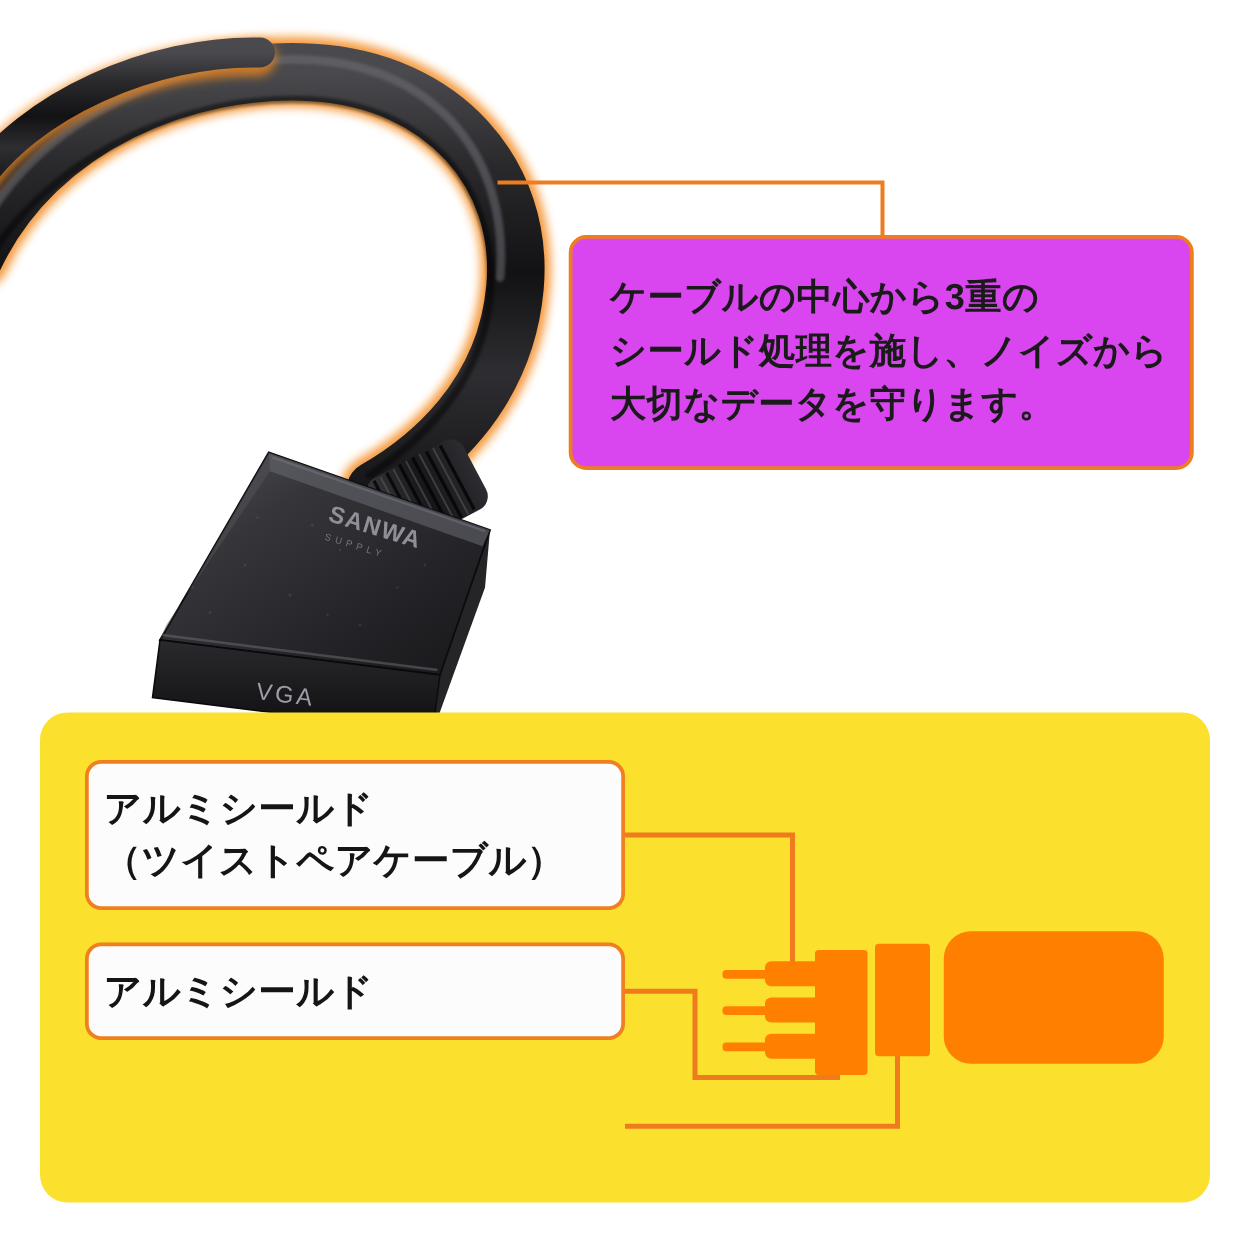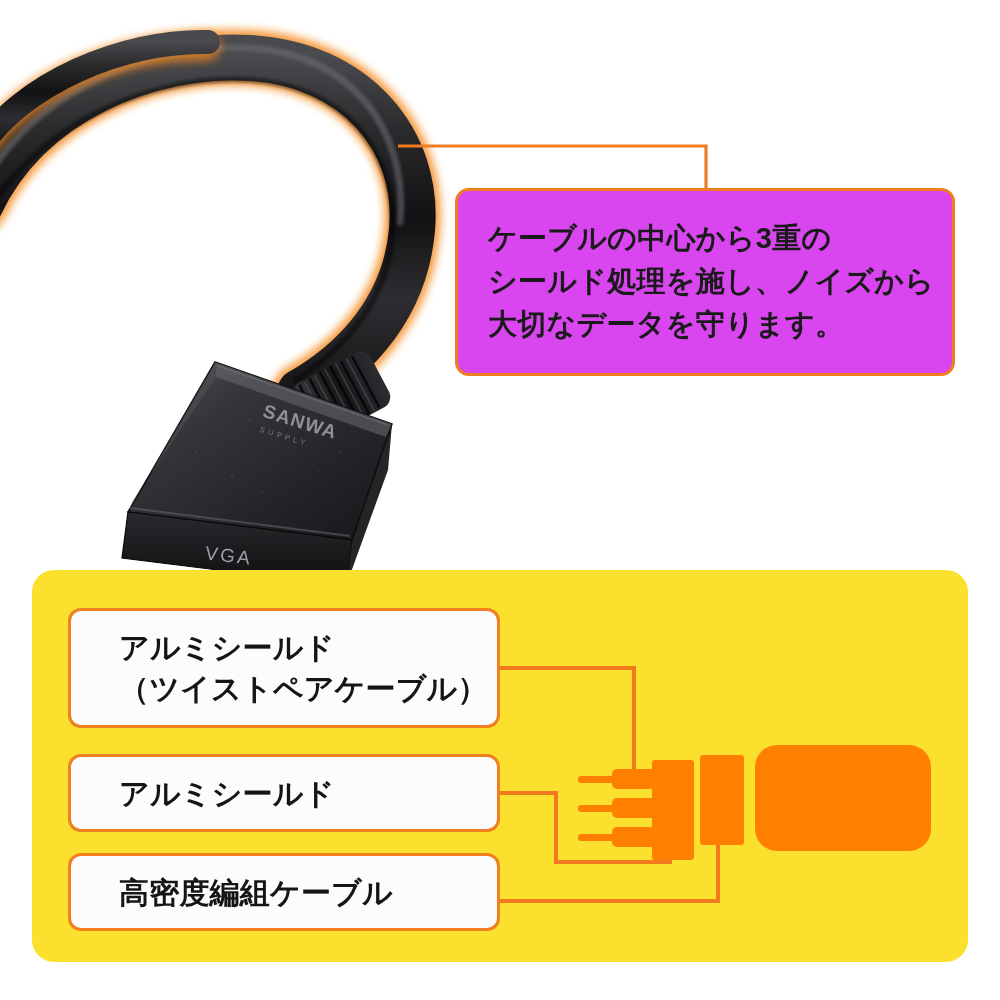--- a/index.html
+++ b/index.html
@@ -54,28 +54,27 @@
     position:absolute;
     box-sizing:border-box;
     background:#fcfcfc;
     border:3px solid #ef7f1f;
     border-radius:13px;
     z-index:5;
     display:flex;
     align-items:center;
   }
   .label-text{
-    padding-left:24px;
+    padding-left:12px;
     font-size:30px;
     line-height:41px;
     font-weight:bold;
     color:#151515;
     letter-spacing:0.2px;
     white-space:pre-line;
-    margin-left:24px;
   }
   #label-1{left:68px;top:608px;width:432px;height:120px;}
   #label-2{left:68px;top:754px;width:432px;height:78px;}
   #label-3{left:68px;top:853px;width:432px;height:78px;}
 </style>
 </head>
 <body>
 
 <div id="stage">
 
@@ -232,17 +231,14 @@
 
   <div class="label-box" id="label-1">
     <div class="label-text">アルミシールド
 （ツイストペアケーブル）</div>
   </div>
 
   <div class="label-box" id="label-2">
     <div class="label-text">アルミシールド</div>
   </div>
 
-  <div class="label-box" id="label-3">
-    <div class="label-text">高密度編組ケーブル</div>
-  </div>
 
 </div>
 
 </body></html>

